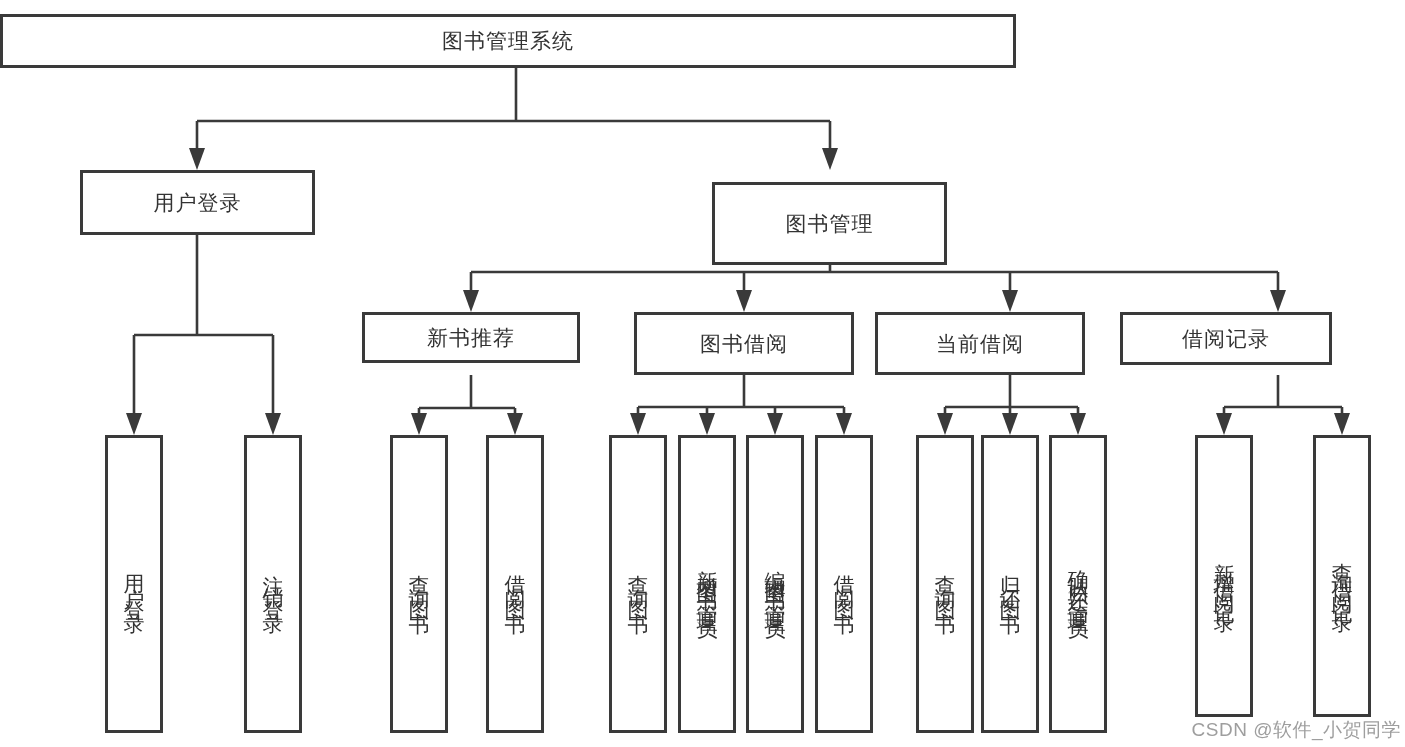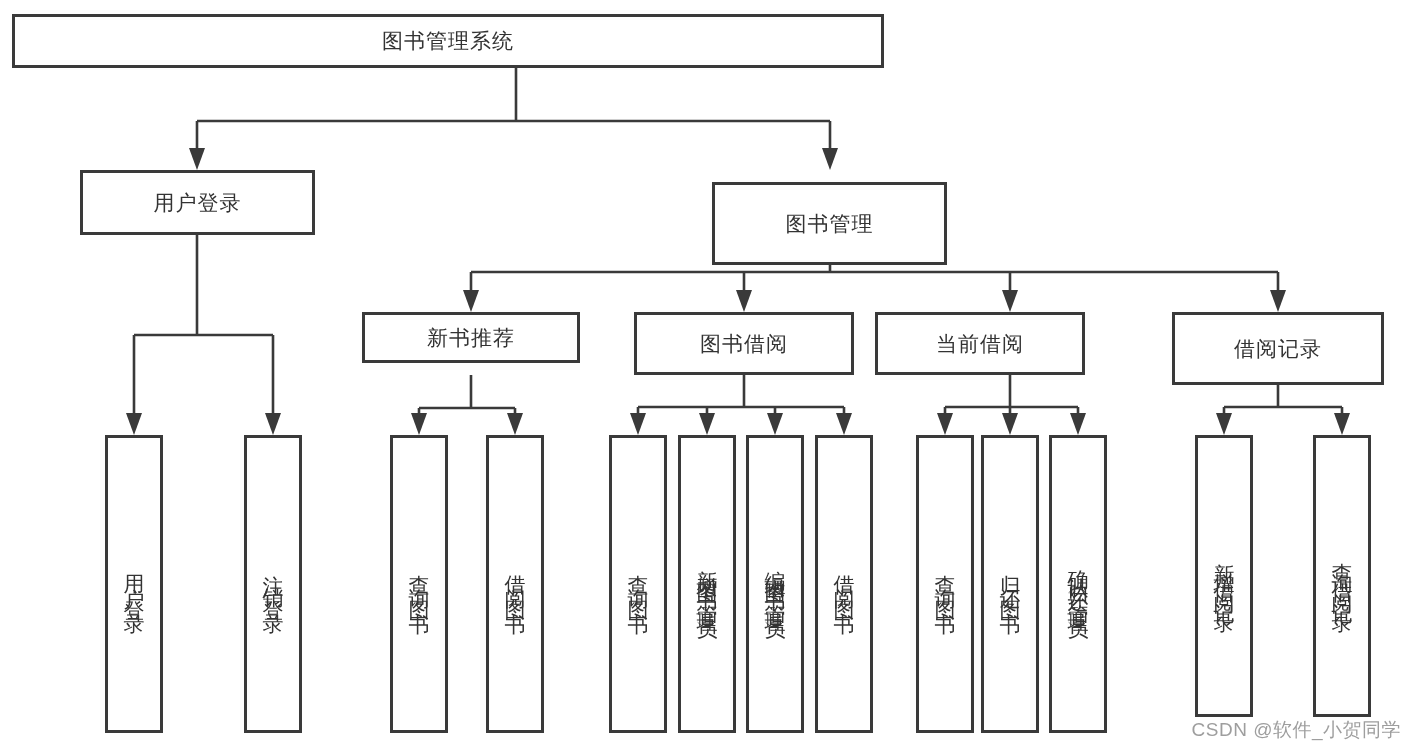--- a/index.html
+++ b/index.html
@@ -97,41 +97,41 @@
     <path d="M1010 375 V407 M945 407 H1078 M945 407 V414 M1010 407 V414 M1078 407 V414"></path>
     <polygon points="937,413 953,413 945,435"></polygon>
     <polygon points="1002,413 1018,413 1010,435"></polygon>
     <polygon points="1070,413 1086,413 1078,435"></polygon>
 
     <path d="M1278 375 V407 M1224 407 H1342 M1224 407 V414 M1342 407 V414"></path>
     <polygon points="1216,413 1232,413 1224,435"></polygon>
     <polygon points="1334,413 1350,413 1342,435"></polygon>
   </svg>
 
-  <div class="box h" style="left:12px;top:14px;width:872px;height:54px">
+  <div class="box h" style="left:0;top:14px;width:1016px;height:54px">
     <span>图书管理系统</span>
   </div>
 
   <div class="box h" style="left:80px;top:170px;width:235px;height:65px">
     <span>用户登录</span>
   </div>
   <div class="box h" style="left:712px;top:182px;width:235px;height:83px">
     <span>图书管理</span>
   </div>
 
   <div class="box h" style="left:362px;top:312px;width:218px;height:51px">
     <span>新书推荐</span>
   </div>
   <div class="box h" style="left:634px;top:312px;width:220px;height:63px">
     <span>图书借阅</span>
   </div>
   <div class="box h" style="left:875px;top:312px;width:210px;height:63px">
     <span>当前借阅</span>
   </div>
-  <div class="box h" style="left:1172px;top:312px;width:212px;height:73px">
+  <div class="box h" style="left:1120px;top:312px;width:212px;height:53px">
     <span>借阅记录</span>
   </div>
 
   <div class="box leaf" style="left:105px;top:435px;height:298px">
     <span class="vtext sp-4">用户登录</span>
   </div>
   <div class="box leaf" style="left:244px;top:435px;height:298px">
     <span class="vtext sp-4">注销登录</span>
   </div>
 

